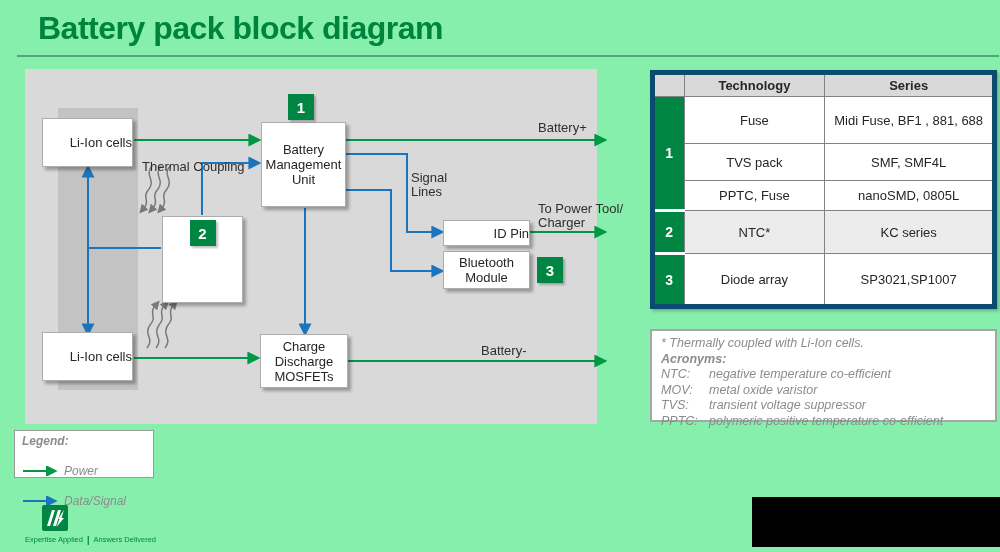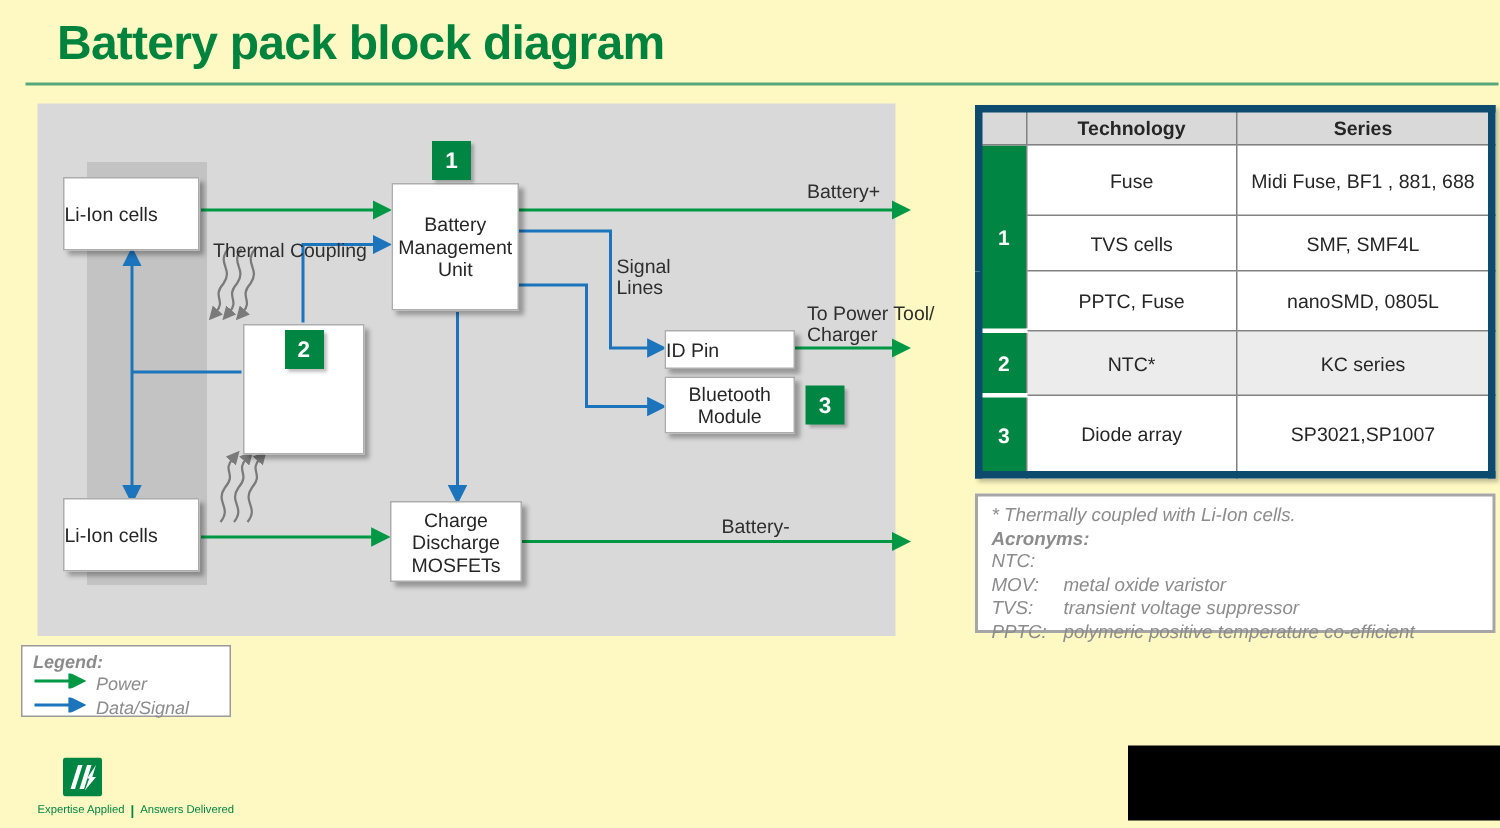--- a/index.html
+++ b/index.html
@@ -1,35 +1,35 @@
 <!DOCTYPE html>
 <html><head>
 <meta charset="utf-8">
 <style>
   * { margin:0; padding:0; box-sizing:border-box; }
   body { background:#fff; }
   .slide {
-    position:relative; width:1000px; height:552px; background:#fef9c3;
+    position:relative; width:1000px; height:552px; background:#86efac;
     font-family:"Liberation Sans", sans-serif; overflow:hidden; color:#262626;
   }
   .abs { position:absolute; }
 
   
   .title { left:38px; top:10px; font-size:32px; font-weight:bold; color:#00843D; letter-spacing:-0.5px; }
   .title-rule { left:17px; top:55px; width:982px; height:2px; background:#54A77B; }
 
   
   .diagram-bg { left:25px; top:69px; width:572px; height:355px; background:#D9D9D9; }
   .cell-strip { left:58px; top:108px; width:80px; height:282px; background:#C3C3C3; }
 
   
   .node {
     position:absolute; background:#fff; border:1px solid #ADADAD;
     box-shadow:3px 3px 3px rgba(0,0,0,0.30);
-    display:flex; align-items:center; justify-content:flex-start; text-align:center;
+    display:flex; align-items:center; justify-content:flex-end; text-align:center;
     font-size:13px; line-height:15px; color:#262626;
   }
   .n-liion-top { left:42px; top:118px; width:91px; height:49px; }
   .n-liion-bot { left:42px; top:332px; width:91px; height:49px; }
   .n-bmu      { left:261px; top:122px; width:85px; height:85px; }
   .n-cpm      { left:162px; top:216px; width:81px; height:87px; flex-direction:column; justify-content:flex-start; padding-top:3px; }
   .n-mosfets  { left:260px; top:334px; width:88px; height:54px; }
   .n-idpin    { left:443px; top:220px; width:87px; height:26px; }
   .n-bt       { left:443px; top:251px; width:87px; height:38px; }
 
@@ -50,21 +50,21 @@
   .l-signal  { left:411px; top:171px; width:52px; }
   .l-batplus { left:538px; top:121px; }
   .l-ptool   { left:538px; top:202px; width:100px; }
   .l-batminus{ left:481px; top:344px; }
 
   svg.wires { position:absolute; left:0; top:0; }
 
   
   .legend { left:14px; top:430px; width:140px; height:48px; background:#fff; border:1px solid #9A9A9A; padding:3px 7px; }
   .legend-title { font-size:12px; font-weight:bold; font-style:italic; color:#8C8C8C; }
-  .legend-row { display:flex; gap:6px; height:15px; margin-top:1px; }
+  .legend-row { display:flex; align-items:center; gap:6px; height:15px; margin-top:15px; }
   .legend-row .txt { font-size:12px; font-style:italic; color:#8C8C8C; }
 
   
   .ref-table { left:650px; top:70px; width:347px; border-collapse:collapse;
     box-shadow:2px 2px 3px rgba(0,0,0,0.25); background:#fff; }
   .ref-table th, .ref-table td {
     border:1px solid #828282; font-size:13px; text-align:center; vertical-align:middle; padding:2px 4px;
   }
   .ref-table { border:5px solid #0c4a6e; }
   .ref-table th { background:#D9D9D9; font-weight:bold; height:24px; }
@@ -211,45 +211,46 @@
       <th class="col-num"></th>
       <th class="col-tech">Technology</th>
       <th class="col-series">Series</th>
     </tr>
     <tr>
       <td class="gnum" rowspan="3">1</td>
       <td style="height:47px">Fuse</td>
       <td>Midi Fuse, BF1 , 881, 688</td>
     </tr>
     <tr>
-      <td style="height:37px">TVS cells</td>
+      <td style="height:37px">TVS pack</td>
       <td>SMF, SMF4L</td>
     </tr>
     <tr>
-      <td style="height:40px">PPTC, Fuse</td>
+      <td style="height:30px">PPTC, Fuse</td>
       <td>nanoSMD, 0805L</td>
     </tr>
     <tr class="shaded">
       <td class="gnum gsep">2</td>
       <td style="height:43px">NTC*</td>
       <td>KC series</td>
     </tr>
     <tr>
       <td class="gnum gsep">3</td>
       <td style="height:53px">Diode array</td>
       <td>SP3021,SP1007</td>
     </tr>
   </tbody>
     </table>
 
   <div class="abs notes">
     <div>*  Thermally coupled with Li-Ion cells.</div>
     <div class="bold">Acronyms:</div>
     <div class="acro-row">
       <span class="acro-term">NTC:</span>
+      <span>negative temperature co-efficient</span>
     </div>
     <div class="acro-row">
       <span class="acro-term">MOV:</span>
       <span>metal oxide varistor</span>
     </div>
     <div class="acro-row">
       <span class="acro-term">TVS:</span>
       <span>transient voltage suppressor</span>
     </div>
     <div class="acro-row">

